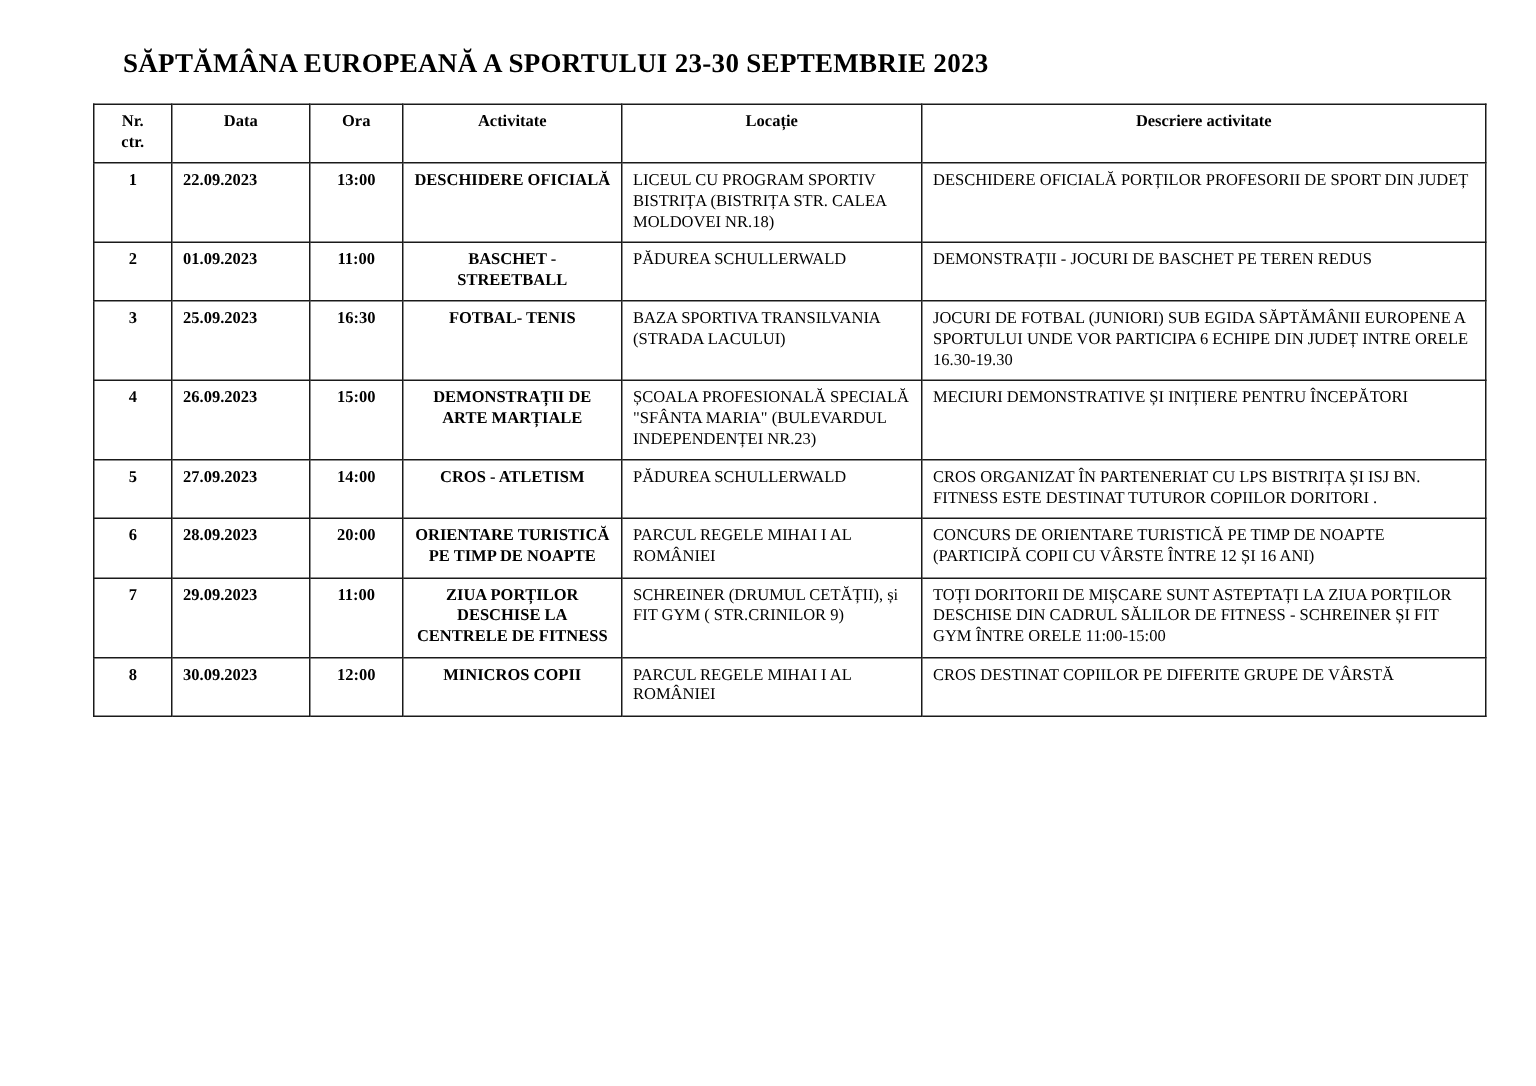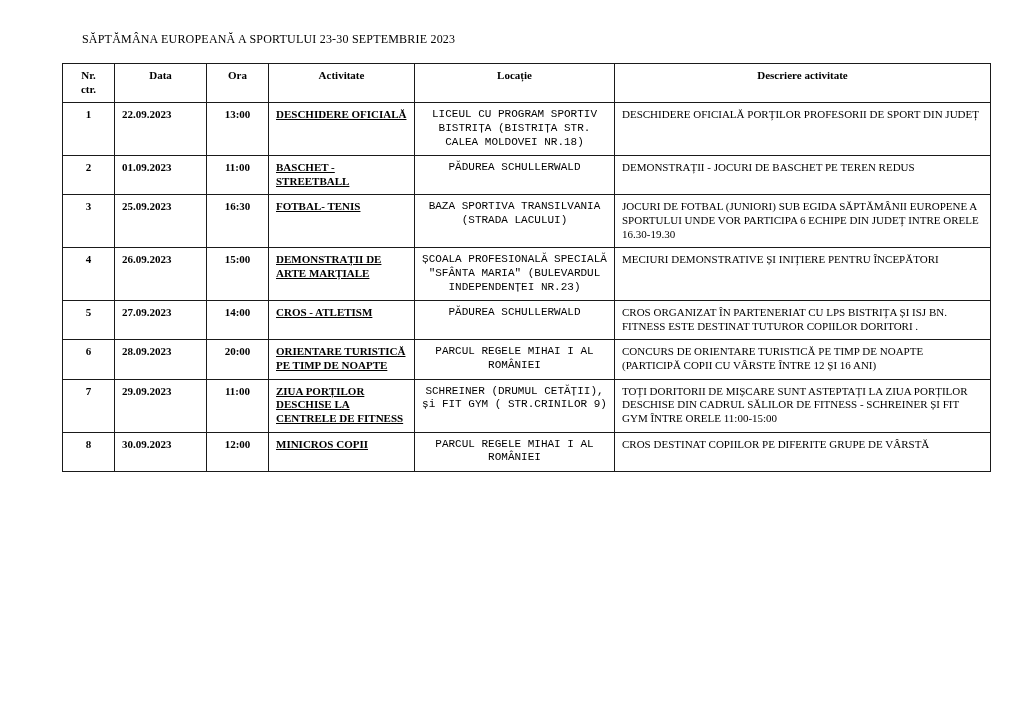--- a/index.html
+++ b/index.html
@@ -16,22 +16,22 @@
   }
   .page {
     position: relative;
     width: 1024px;
     height: 724px;
     box-sizing: border-box;
     padding: 26px 60px 0 60px;
   }
   .doc-title {
     font-family: "Liberation Serif", serif;
-    font-size: 12px;
-    font-weight: normal;
+    font-size: 18px;
+    font-weight: bold;
     letter-spacing: 0.2px;
     margin: 6px 0 16px 22px;
     white-space: nowrap;
   }
   table.schedule {
     border-collapse: collapse;
     width: 928px;
     margin-left: 2px;
     table-layout: fixed;
   }
@@ -67,29 +67,27 @@
     text-align: left;
     font-weight: bold;
     vertical-align: middle;
   }
   td.c-ora {
     text-align: center;
     font-weight: bold;
     vertical-align: middle;
   }
   td.c-act {
-    text-align: left;
+    text-align: center;
     font-weight: bold;
     vertical-align: middle;
-    text-decoration: underline;
   }
   td.c-loc {
-    text-align: center;
+    text-align: left;
     vertical-align: top;
-    font-family: Liberation Mono, monospace;
   }
   td.c-desc {
     text-align: left;
     vertical-align: top;
   }
   .nowrap-line { white-space: pre-line; }
 </style>
 </head>
 <body>
 

